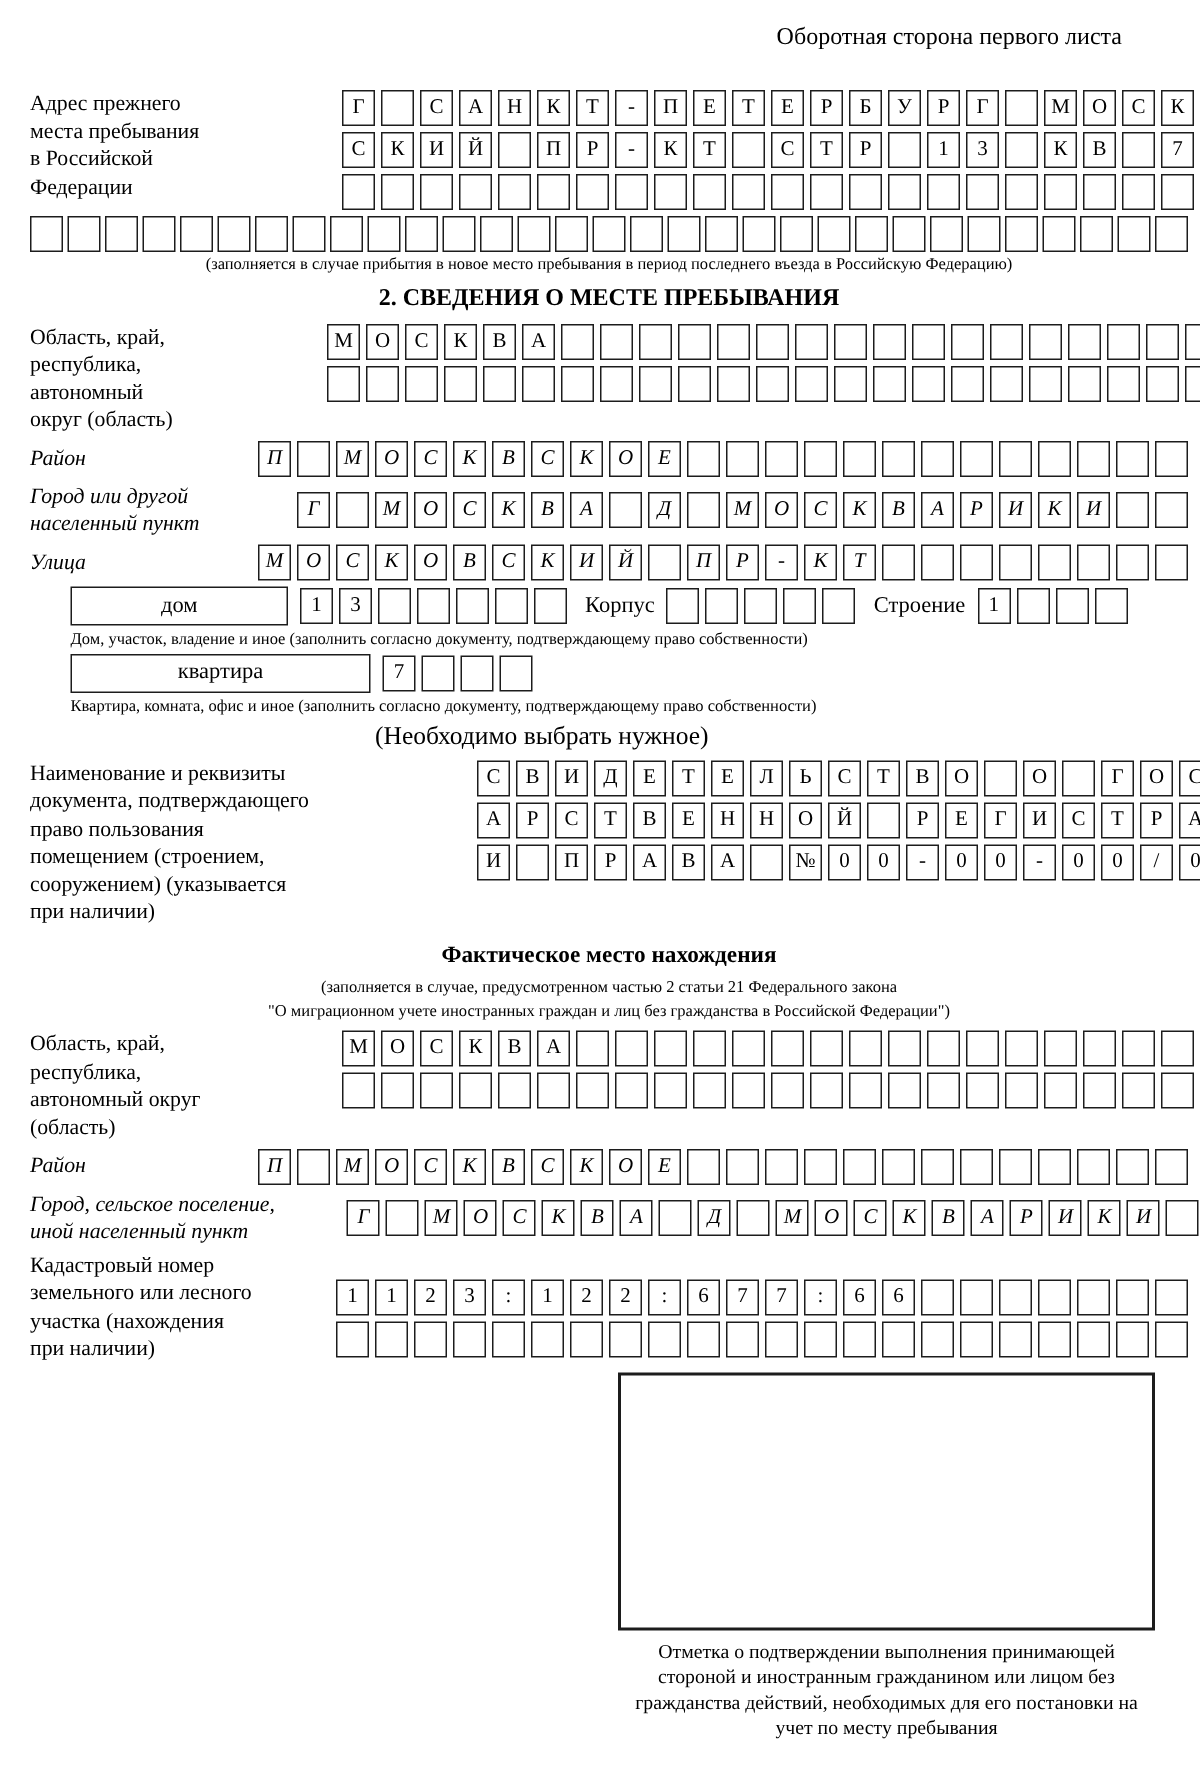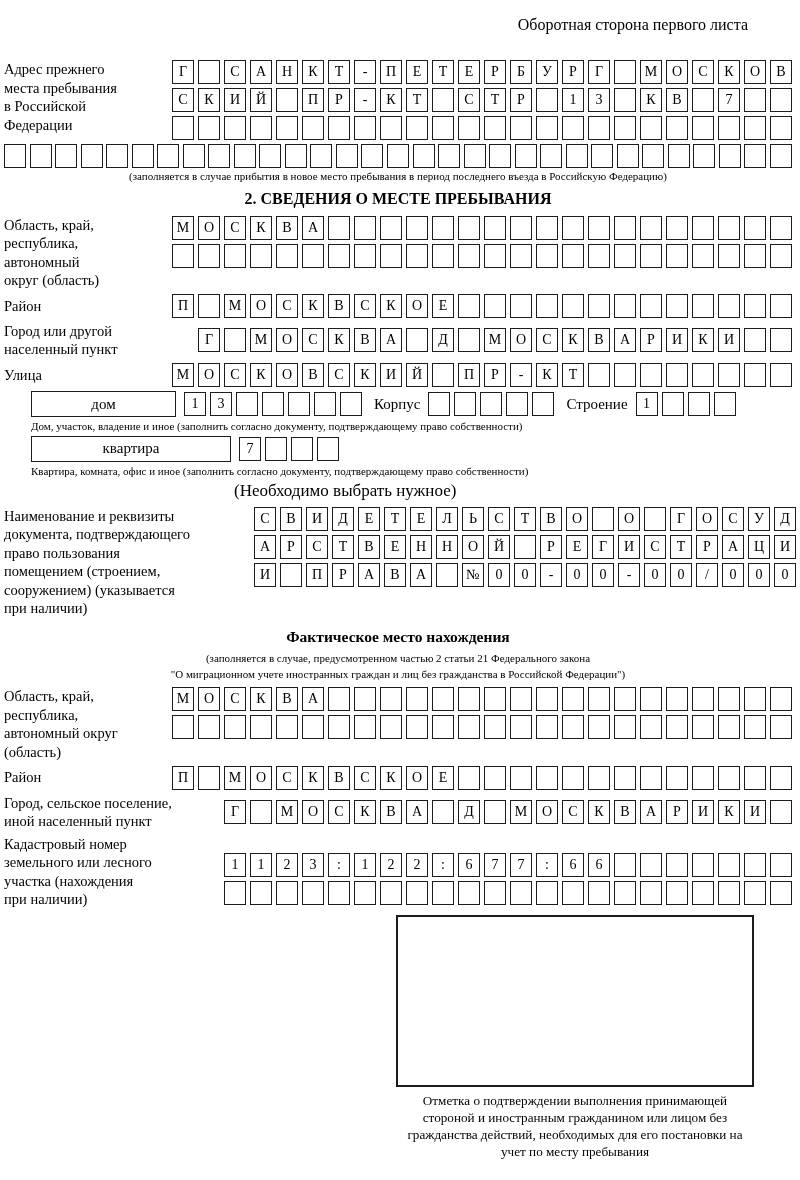--- a/index.html
+++ b/index.html
@@ -1,22 +1,22 @@
 <!DOCTYPE html>
 <html><head>
 <meta charset="utf-8">
 <style>
   html,body{margin:0;padding:0;background:#ffffff;}
   body{width:800px;height:1180px;font-family:"Liberation Serif","DejaVu Serif",serif;color:#000;}
-  .page{position:relative;width:800px;height:1180px;box-sizing:border-box;padding:8px 8px 0 4px;overflow:hidden;}
+  .page{position:relative;width:800px;height:1180px;box-sizing:border-box;padding:8px 8px 0 20px;overflow:hidden;}
 
   .head-note{margin-top:8px;padding-right:44px;text-align:right;font-size:16px;margin-bottom:26px;}
 
-  .frow{display:flex;align-items:flex-start;margin-bottom:4px;}
-  .frow.vcenter{align-items:center;}
+  .frow{display:flex;align-items:flex-start;margin-bottom:4px;gap:48px;}
+  .frow.vcenter{align-items:center;font-style:italic;}
   .flabel{font-size:14.5px;line-height:1.28;white-space:pre-line;flex:0 0 auto;}
   .gcol{display:flex;flex-direction:column;gap:4px;margin-left:auto;align-items:flex-end;}
 
   .cells{display:flex;gap:4px;margin-left:auto;}
   .cell{flex:0 0 22px;width:22px;height:24px;box-sizing:border-box;border:1.6px solid #1c1c1c;
         display:flex;align-items:center;justify-content:center;font-size:14px;background:#fff;}
   .fullrow{width:100%;margin:4px 0 2px 0;justify-content:space-between;gap:0;}
   .fullrow .cell{flex:0 0 22px;}
 
   .caption{font-size:11px;line-height:1.25;}

